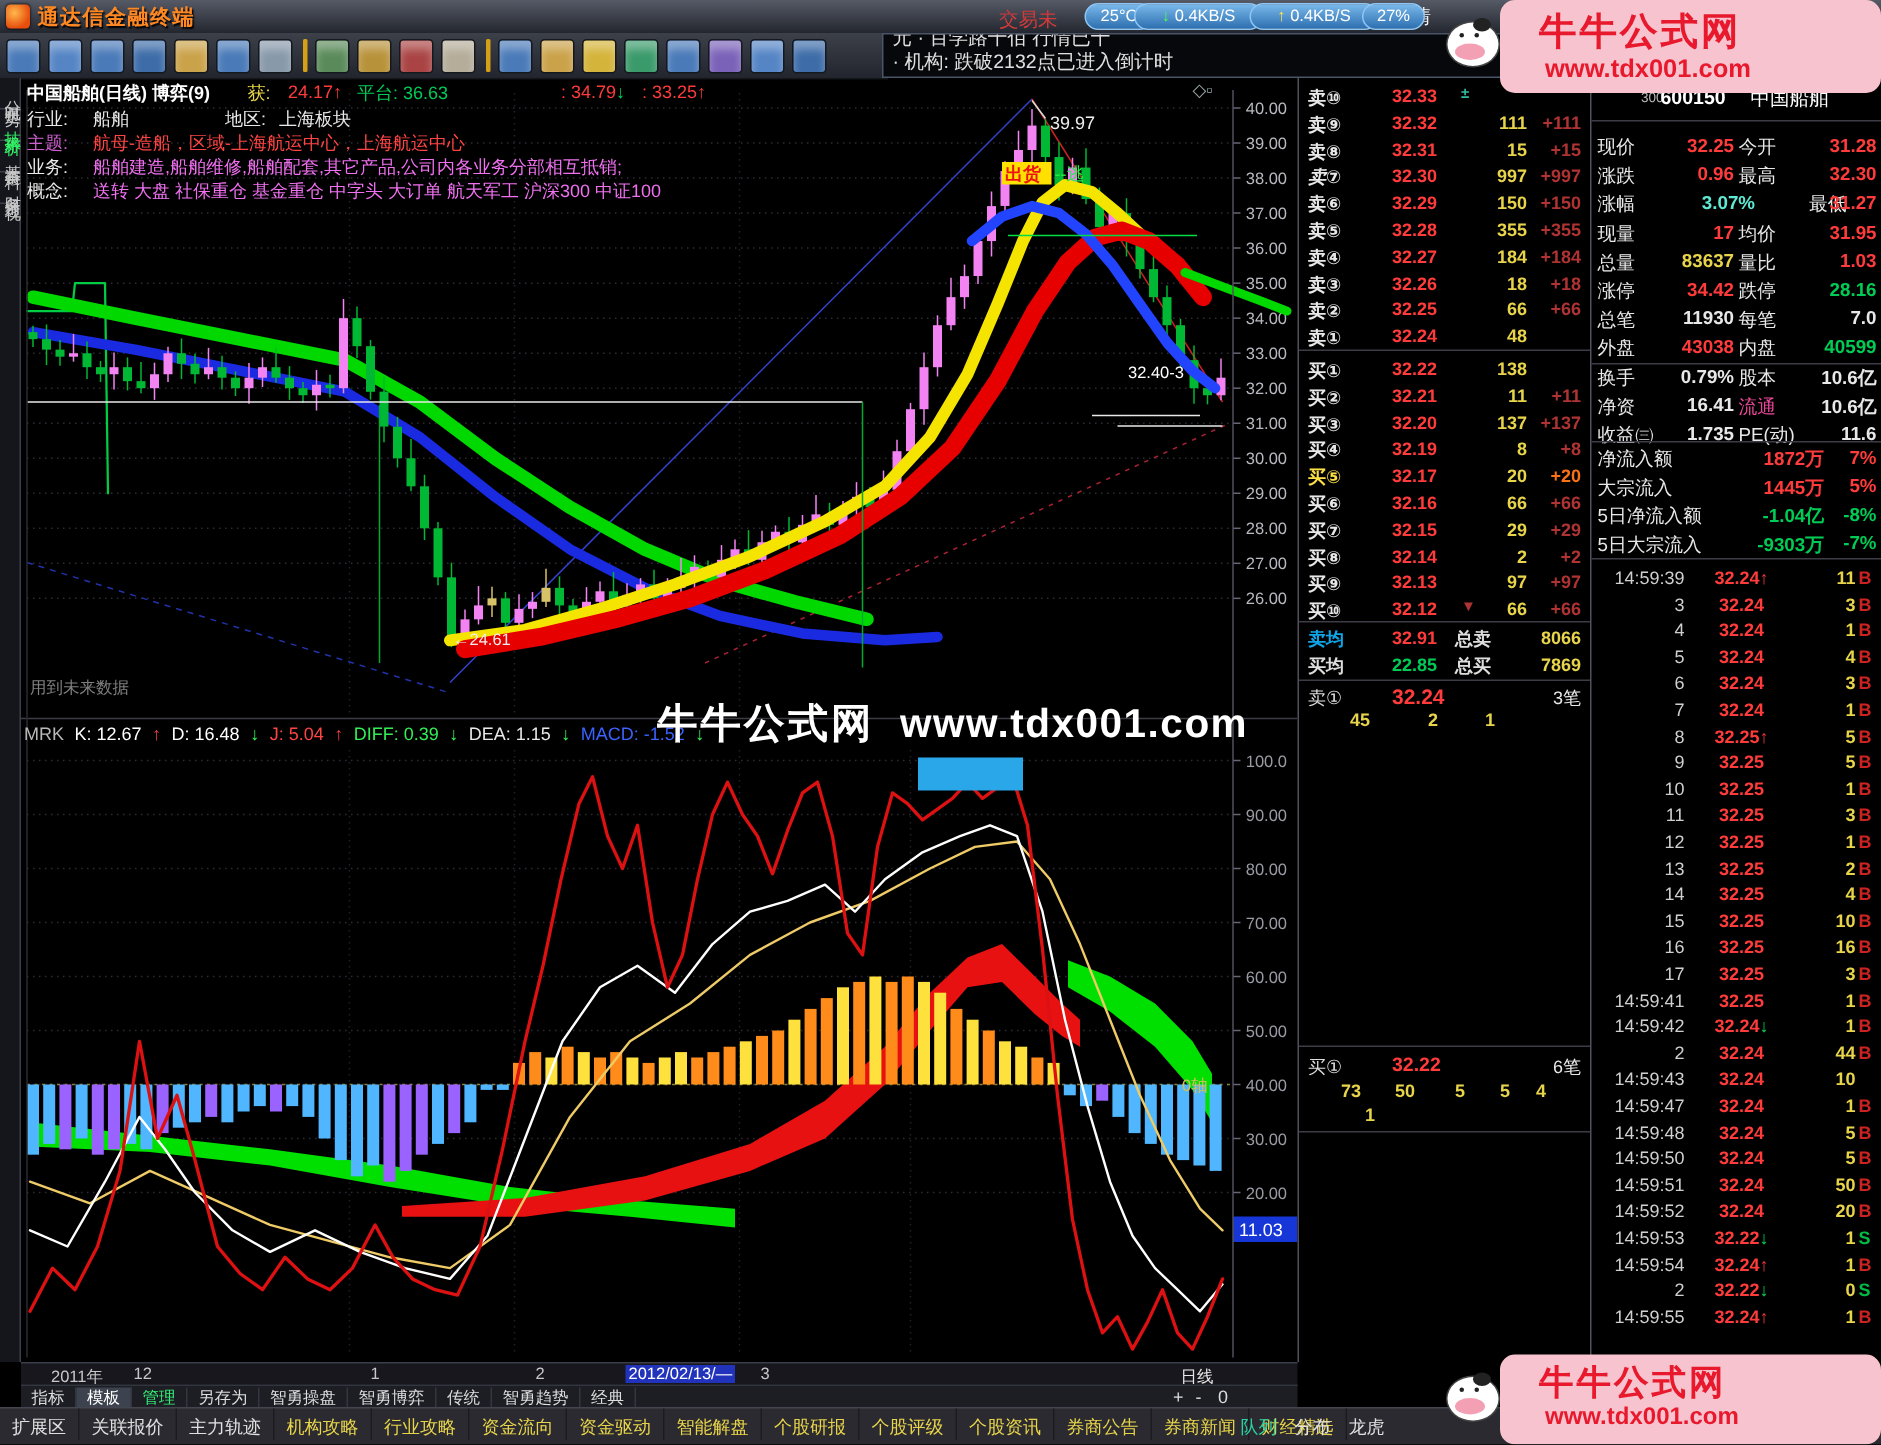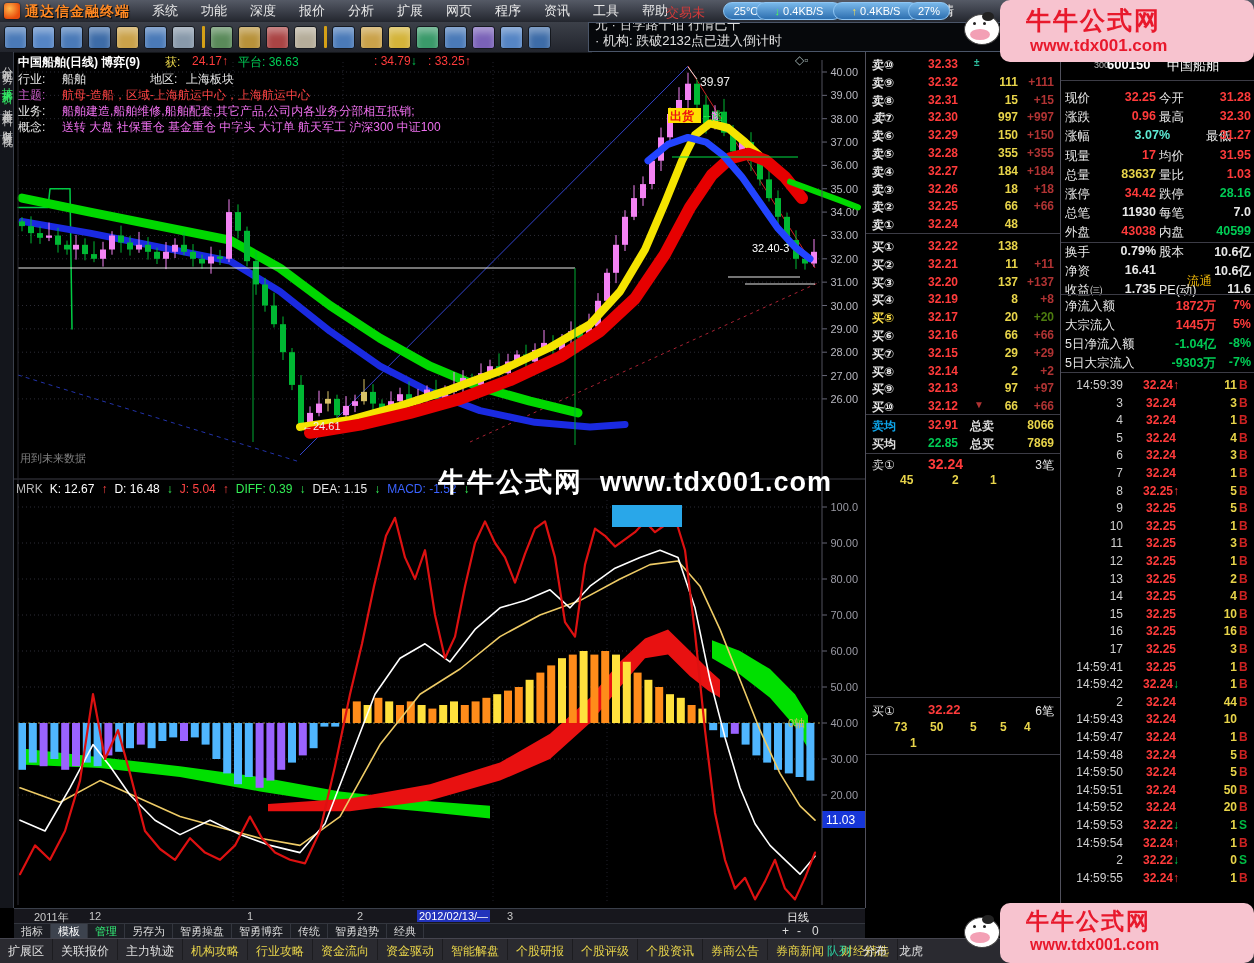--- a/index.html
+++ b/index.html
@@ -77,33 +77,20 @@
   .cow .eye{position:absolute;width:3px;height:3px;background:#222;border-radius:50%;}
 </style>
 </head>
 <body>
 
 <div id="app">
 
   <div id="titlebar">
     <div id="logo-ico"></div>
     <div id="logo-text">通达信金融终端</div>
-    <div id="menubar">
-        <span class="menu-item">系统</span>
-        <span class="menu-item">功能</span>
-        <span class="menu-item">深度</span>
-        <span class="menu-item">报价</span>
-        <span class="menu-item">分析</span>
-        <span class="menu-item">扩展</span>
-        <span class="menu-item">网页</span>
-        <span class="menu-item">程序</span>
-        <span class="menu-item">资讯</span>
-        <span class="menu-item">工具</span>
-        <span class="menu-item">帮助</span>
-      </div>
     <div id="trade-status">交易未</div>
     <div class="pill" style="left:723px;width:30px;"><span>25°C</span></div>
     <div class="pill" style="left:756px;width:70px;"><span style="color:#4dff4d">↓</span> <span>0.4KB/S</span></div>
     <div class="pill" style="left:833px;width:70px;"><span style="color:#ffe14d">↑</span> <span>0.4KB/S</span></div>
     <div class="pill" style="left:908px;width:26px;"><span>27%</span></div>
     <div id="quote-btn">行情</div>
   </div>
 
   <div id="toolbar">
       <div class="tb-ico" style="background: rgb(74, 122, 184);"></div>
@@ -623,21 +610,21 @@
       <div style="position: absolute; white-space: nowrap; left: 0px; top: 240.4px; width: 195px; height: 17px; font-weight: bold;">
         <div style="position: absolute; white-space: nowrap; left: 6px; top: 0px; color: rgb(232, 232, 232);">买④</div>
         <div style="position: absolute; white-space: nowrap; left: 62px; top: 0px; color: rgb(255, 59, 59);">32.19</div>
         <div style="position: absolute; white-space: nowrap; right: 43px; top: 0px; text-align: right; color: rgb(232, 212, 74);">8</div>
         <div style="position: absolute; white-space: nowrap; right: 7px; top: 0px; color: rgb(176, 51, 51);">+8</div>
       </div>
       <div style="position: absolute; white-space: nowrap; left: 0px; top: 258.2px; width: 195px; height: 17px; font-weight: bold;">
         <div style="position: absolute; white-space: nowrap; left: 6px; top: 0px; color: #fde047;">买⑤</div>
         <div style="position: absolute; white-space: nowrap; left: 62px; top: 0px; color: rgb(255, 59, 59);">32.17</div>
         <div style="position: absolute; white-space: nowrap; right: 43px; top: 0px; text-align: right; color: rgb(232, 212, 74);">20</div>
-        <div style="position: absolute; white-space: nowrap; right: 7px; top: 0px; color: #4d7c0f; margin-left: 40px;">+20</div>
+        <div style="position: absolute; white-space: nowrap; right: 7px; top: 0px; color: #f97316; margin-left: 40px;">+20</div>
       </div>
       <div style="position: absolute; white-space: nowrap; left: 0px; top: 276px; width: 195px; height: 17px; font-weight: bold;">
         <div style="position: absolute; white-space: nowrap; left: 6px; top: 0px; color: rgb(232, 232, 232);">买⑥</div>
         <div style="position: absolute; white-space: nowrap; left: 62px; top: 0px; color: rgb(255, 59, 59);">32.16</div>
         <div style="position: absolute; white-space: nowrap; right: 43px; top: 0px; text-align: right; color: rgb(232, 212, 74);">66</div>
         <div style="position: absolute; white-space: nowrap; right: 7px; top: 0px; color: rgb(176, 51, 51);">+66</div>
       </div>
       <div style="position: absolute; white-space: nowrap; left: 0px; top: 293.8px; width: 195px; height: 17px; font-weight: bold;">
         <div style="position: absolute; white-space: nowrap; left: 6px; top: 0px; color: rgb(232, 232, 232);">买⑦</div>
         <div style="position: absolute; white-space: nowrap; left: 62px; top: 0px; color: rgb(255, 59, 59);">32.15</div>
@@ -755,21 +742,21 @@
       </div>
       <div style="position: absolute; white-space: nowrap; left: 0px; top: 191.6px; width: 194px; font-size: 12.5px;">
         <div style="position: absolute; white-space: nowrap; left: 4px; top: 0px; color: rgb(232, 232, 232);">换手</div>
         <div style="position: absolute; white-space: nowrap; right: 99px; top: 0px; font-weight: bold; color: rgb(232, 232, 232);">0.79%</div>
         <div style="position: absolute; white-space: nowrap; left: 98px; top: 0px; color: rgb(232, 232, 232);">股本</div>
         <div style="position: absolute; white-space: nowrap; right: 4px; top: 0px; font-weight: bold; color: rgb(232, 232, 232);">10.6亿</div>
       </div>
       <div style="position: absolute; white-space: nowrap; left: 0px; top: 210.8px; width: 194px; font-size: 12.5px;">
         <div style="position: absolute; white-space: nowrap; left: 4px; top: 0px; color: rgb(232, 232, 232);">净资</div>
         <div style="position: absolute; white-space: nowrap; right: 99px; top: 0px; font-weight: bold; color: rgb(232, 232, 232);">16.41</div>
-        <div style="position: absolute; white-space: nowrap; left: 98px; top: 10px; color: #eab308; margin-left: 28px;">流通</div>
+        <div style="position: absolute; white-space: nowrap; left: 98px; top: 0px; color: #ec4899;">流通</div>
         <div style="position: absolute; white-space: nowrap; right: 4px; top: 0px; font-weight: bold; color: rgb(232, 232, 232);">10.6亿</div>
       </div>
       <div style="position: absolute; white-space: nowrap; left: 0px; top: 230px; width: 194px; font-size: 12.5px;">
         <div style="position: absolute; white-space: nowrap; left: 4px; top: 0px; color: rgb(232, 232, 232);">收益㈢</div>
         <div style="position: absolute; white-space: nowrap; right: 99px; top: 0px; font-weight: bold; color: rgb(232, 232, 232);">1.735</div>
         <div style="position: absolute; white-space: nowrap; left: 98px; top: 0px; color: rgb(232, 232, 232);">PE(动)</div>
         <div style="position: absolute; white-space: nowrap; right: 4px; top: 0px; font-weight: bold; color: rgb(232, 232, 232);">11.6</div>
       </div>
       <div style="position: absolute; white-space: nowrap; left: 0px; top: 190px; width: 194px; border-top: 1px solid rgb(60, 60, 70);"></div>
       <div style="position: absolute; white-space: nowrap; left: 0px; top: 242px; width: 194px; border-top: 1px solid rgb(60, 60, 70);"></div>

